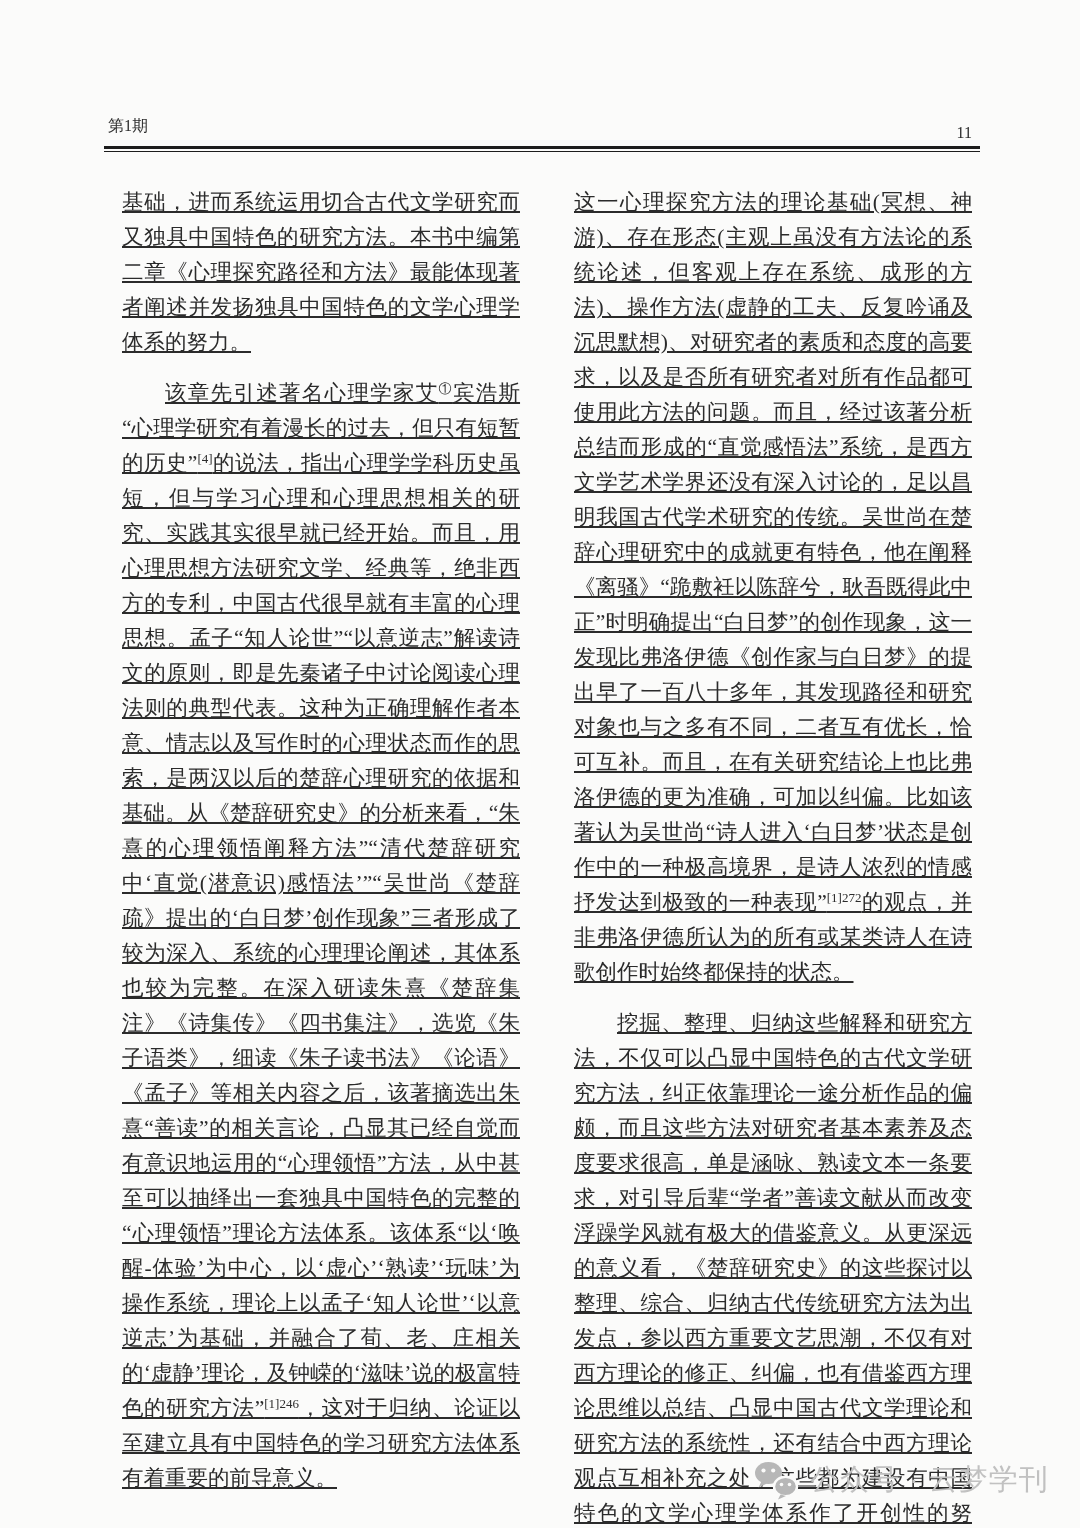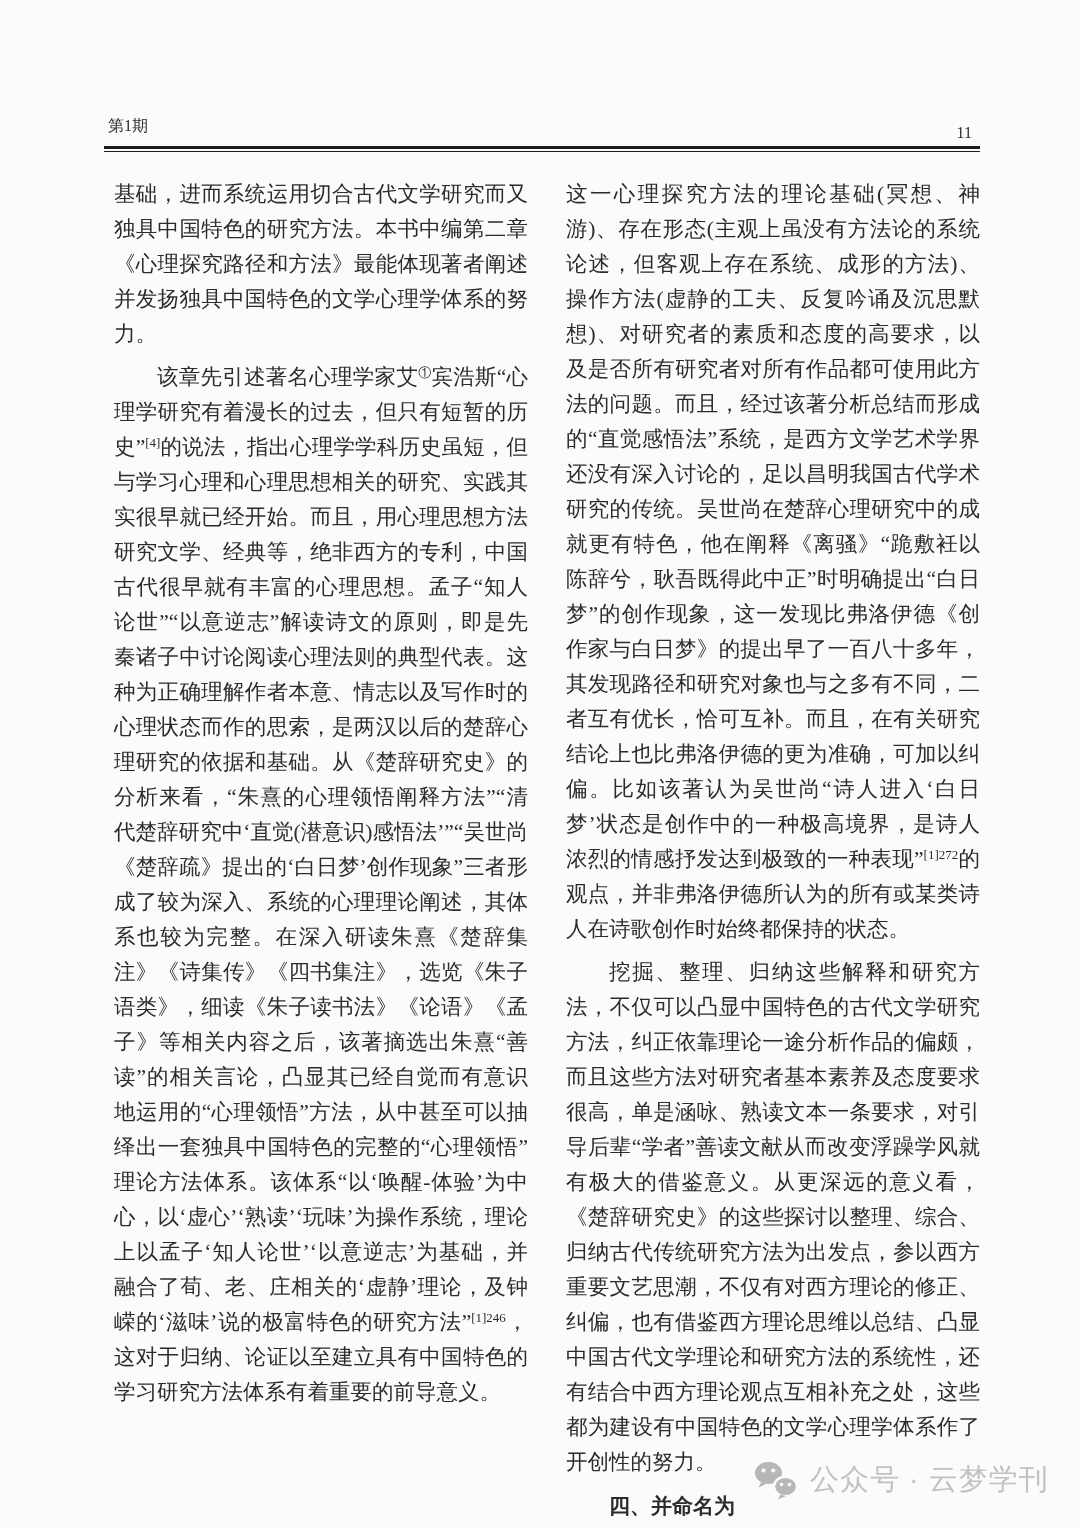--- a/index.html
+++ b/index.html
@@ -24,27 +24,28 @@
     border-top:3px solid #1c1c1c;
     border-bottom:1px solid #1c1c1c;
   }
   
   .columns{
     position:absolute;top:169px;left:106px;width:882px;
     display:flex;gap:22px;
   }
   .col{width:430px;}
   .col p{
-    margin:8px;
+    margin:16px;
     font-size:21.5px;
     line-height:35px;
     text-align:justify;
     text-justify:inter-ideograph;
     color:#2b2b2b;
     word-break:break-all;
+    text-decoration:underline;
   }
   .col p.indent{text-indent:43px;}
   .col p.heading{font-weight:bold;font-family:"Liberation Sans","DejaVu Sans",sans-serif;font-size:21px;}
   .col sup{
     font-size:13px;
     line-height:0;
     vertical-align:7px;
     letter-spacing:0;
   }
   

